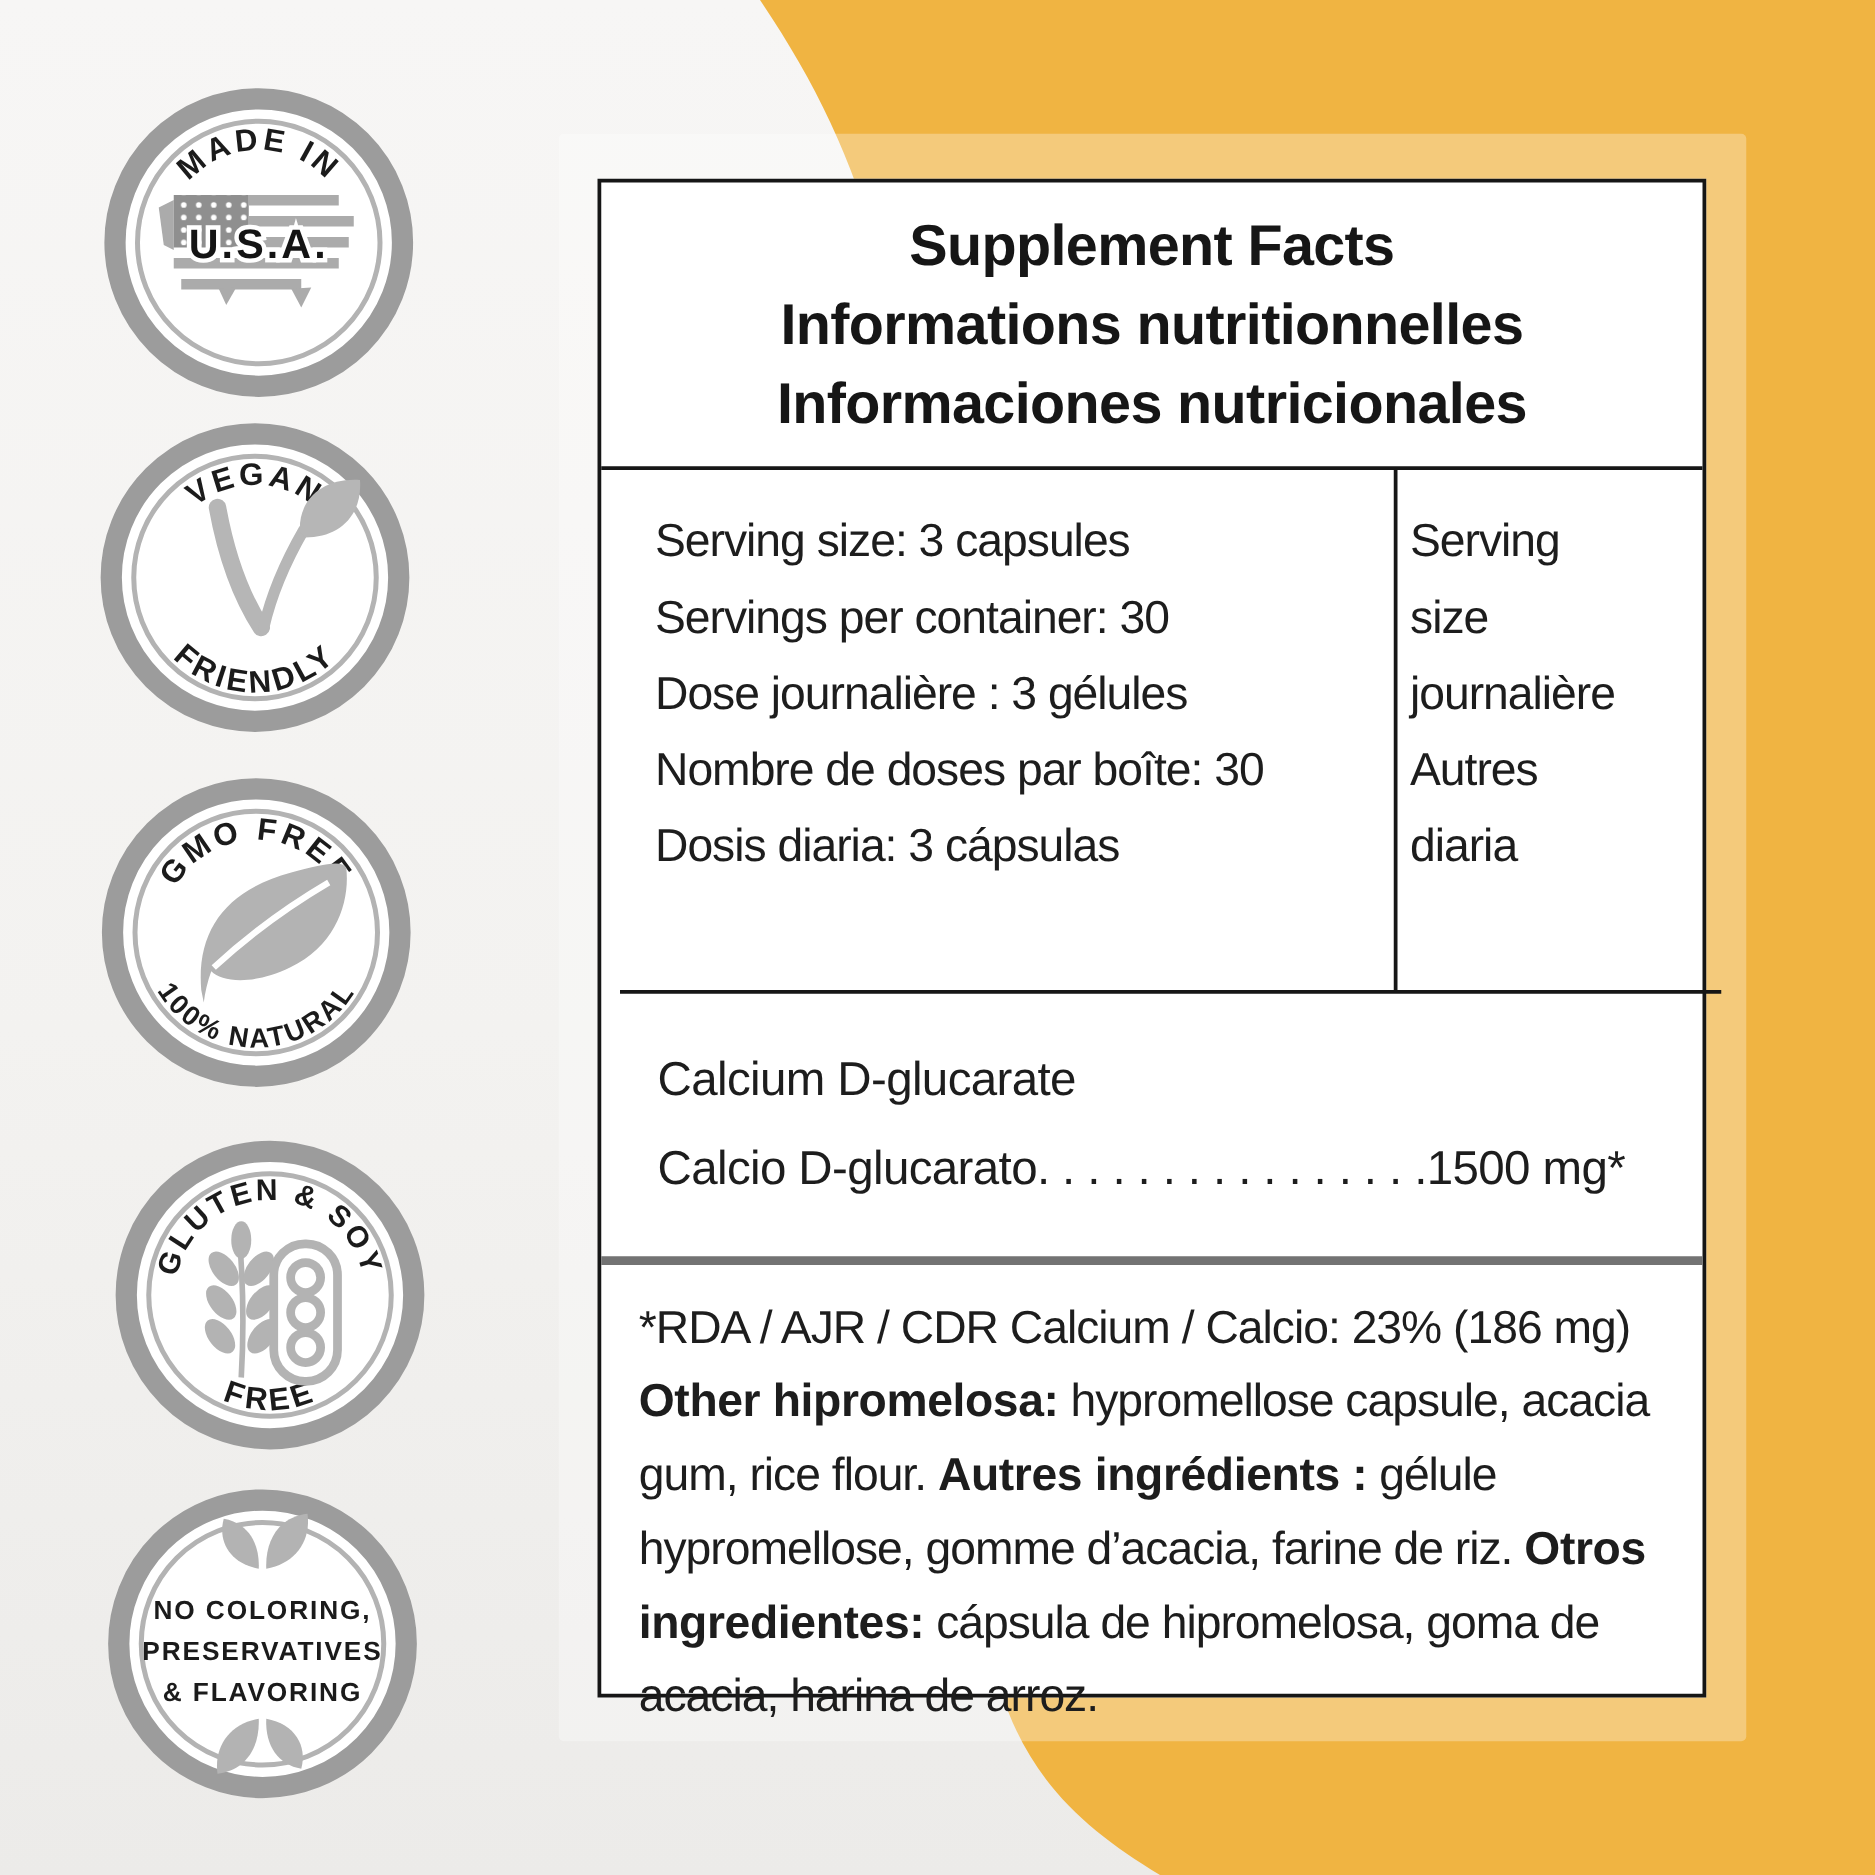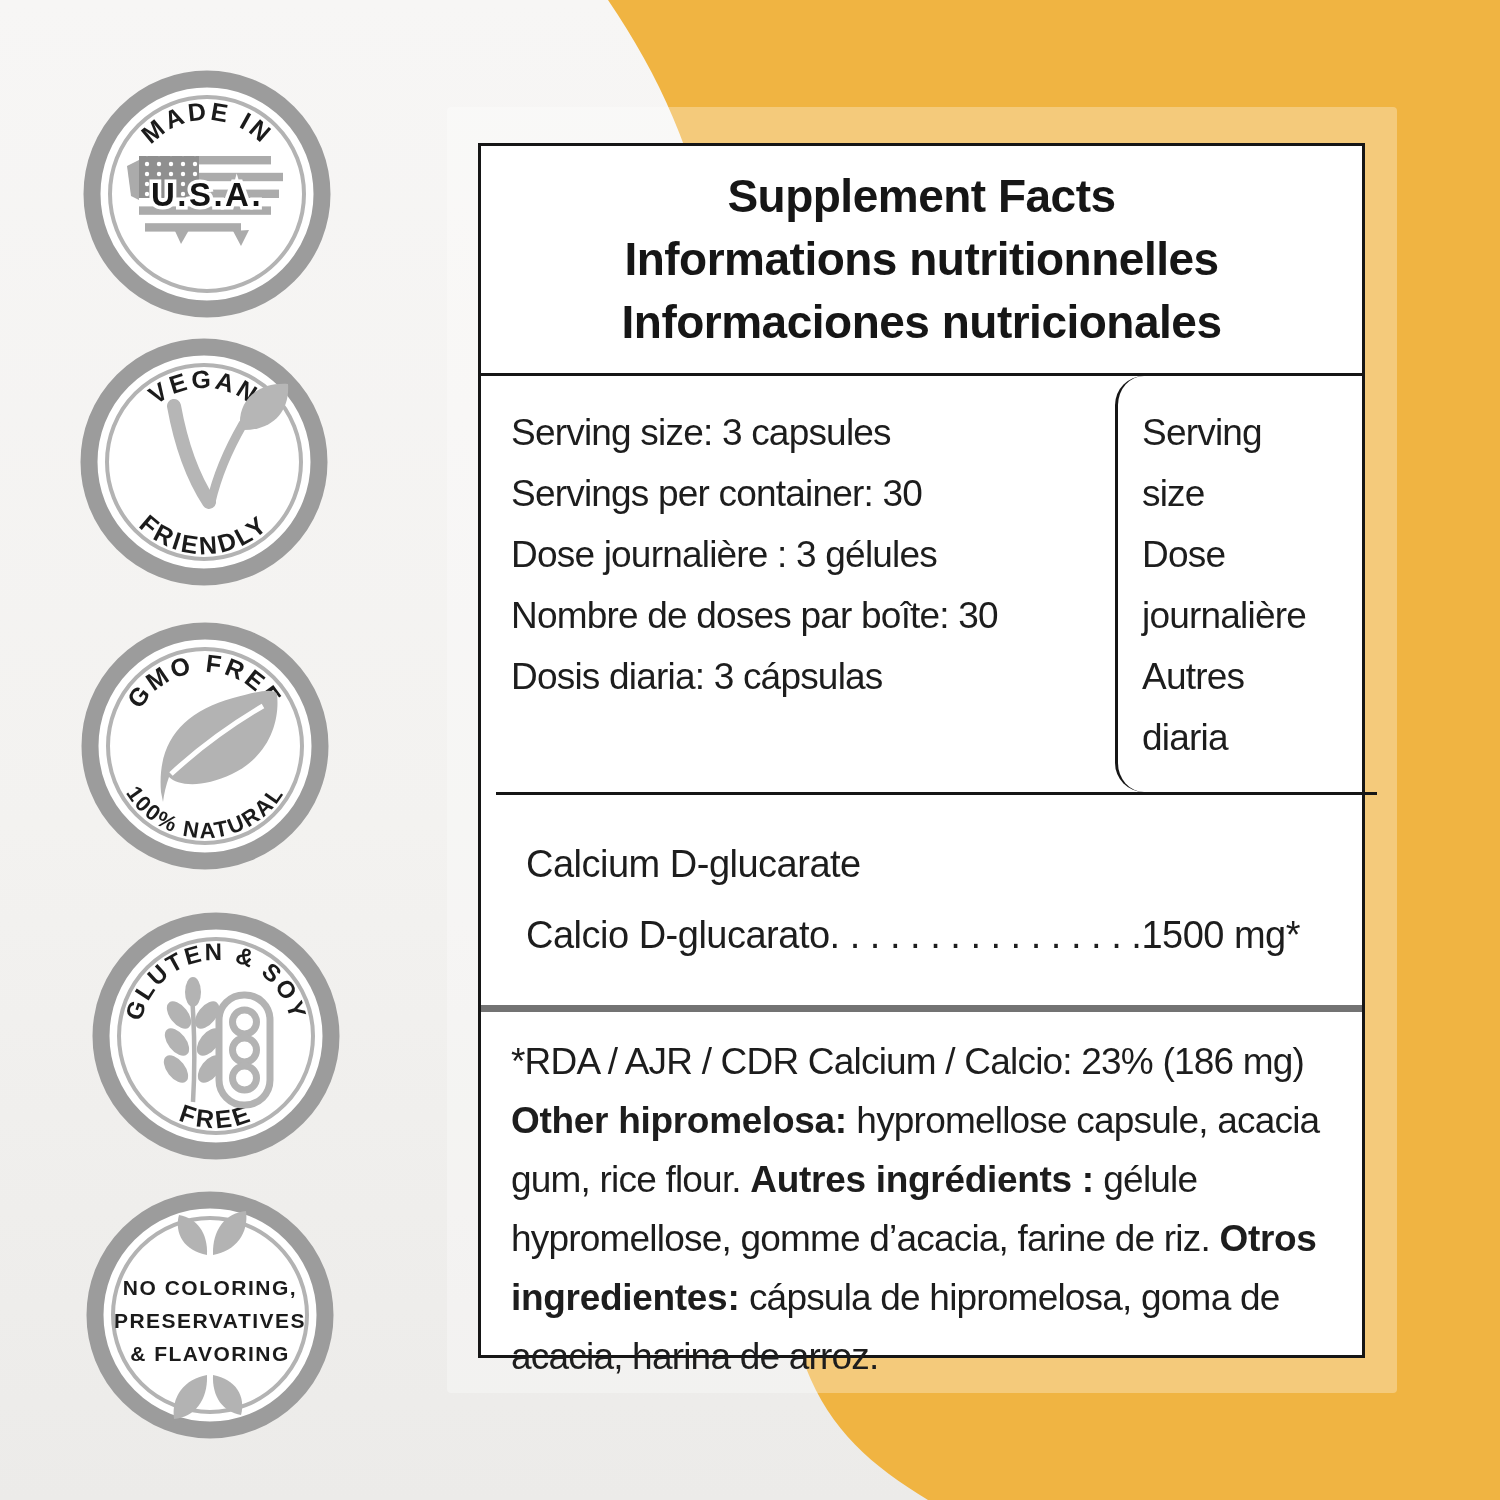--- a/index.html
+++ b/index.html
@@ -13,23 +13,23 @@
   .backdrop { position:absolute; left:447px; top:107px; width:950px; height:1286px;
               background:rgba(255,255,255,0.30); border-radius:4px; }
 
   
   .facts-box { position:absolute; left:478px; top:143px; width:887px; height:1215px;
                background:#ffffff; border:3px solid #161616; color:#1d1d1d; }
   .sec { position:absolute; left:0; width:881px; }
   .title-sec   { top:0; height:227px; display:flex; flex-direction:column; justify-content:center; align-items:center; }
   .title-line  { font-size:46px; font-weight:700; line-height:63px; letter-spacing:-0.5px; color:#161616; }
   .serving-sec { top:227px; height:419px; border-top:3px solid #161616; }
-  .col-left    { position:absolute; left:0; top:0; width:634px; height:100%; padding:26px 10px 0 30px; }
+  .col-left    { position:absolute; left:13px; top:0; width:634px; height:100%; padding:26px 10px 0 30px; }
   .col-right   { position:absolute; left:634px; top:0; width:247px; height:100%;
-                 border-left:3px solid #161616; padding:26px 10px 0 24px;border-radius:29px; }
+                 border-left:3px solid #161616; padding:26px 10px 0 10px; }
   .body-line   { font-size:37px; line-height:61px; letter-spacing:-0.8px; white-space:nowrap; }
   .cal-sec     { top:646px; height:213px; border-top:3px solid #161616; padding:34px 24px 0 30px;margin-left:15px; }
   .cal-line    { font-size:38px; line-height:71px; letter-spacing:-0.5px; white-space:nowrap; }
   .foot-sec    { top:859px; height:353px; border-top:7px solid #737373; padding:20px 26px 0 30px; }
   .foot-text   { font-size:37px; line-height:59px; letter-spacing:-0.8px; }
   .foot-text b { font-weight:700; letter-spacing:-0.3px; }
 
   
   .badge { position:absolute; width:248px; height:248px; }
   .badge svg { width:100%; height:100%; display:block; }
@@ -69,21 +69,20 @@
       <div class="col-left">
         <div class="body-line">Serving size: 3 capsules</div>
         <div class="body-line">Servings per container: 30</div>
         <div class="body-line">Dose journalière : 3 gélules</div>
         <div class="body-line">Nombre de doses par boîte: 30</div>
         <div class="body-line">Dosis diaria: 3 cápsulas</div>
       </div>
       <div class="col-right">
         <div class="body-line">Serving</div>
         <div class="body-line">size</div>
-        <div class="body-line">Dose</div>
         <div class="body-line">journalière</div>
         <div class="body-line">Autres</div>
         <div class="body-line">diaria</div>
       </div>
     </div>
 
     <div class="sec cal-sec">
       <div class="cal-line">Calcium D-glucarate</div>
       <div class="cal-line"><span>Calcio D-glucarato</span><span>. . . . . . . . . . . . . . . .</span><span>1500 mg*</span></div>
     </div>

